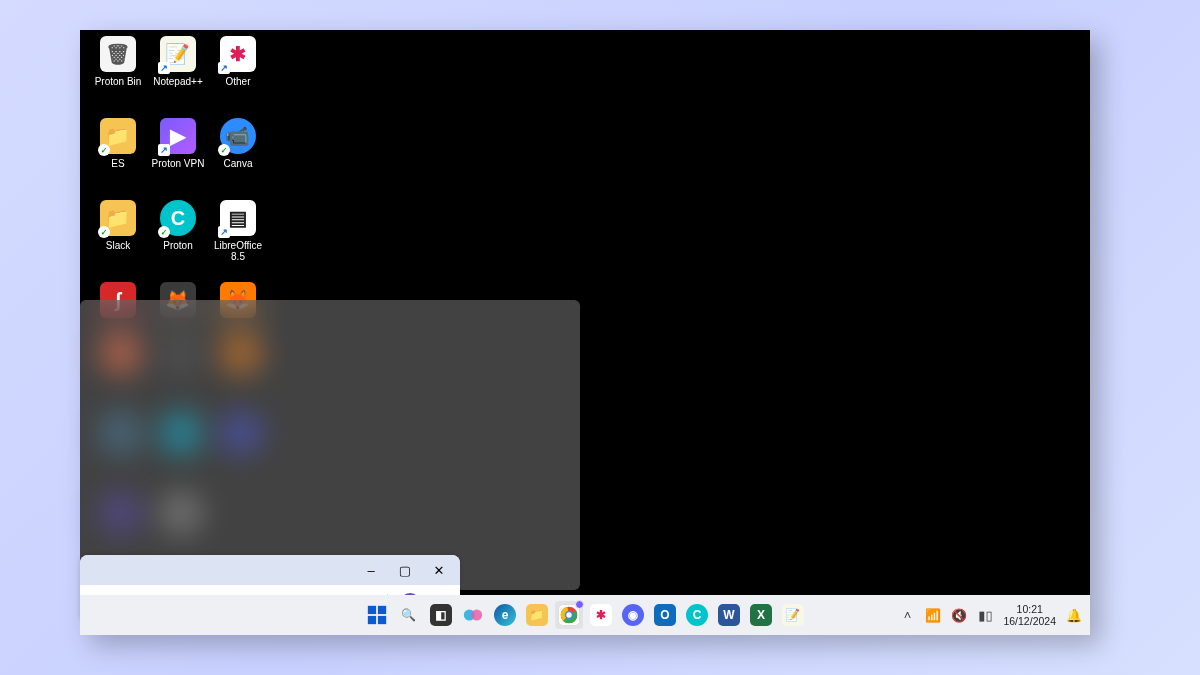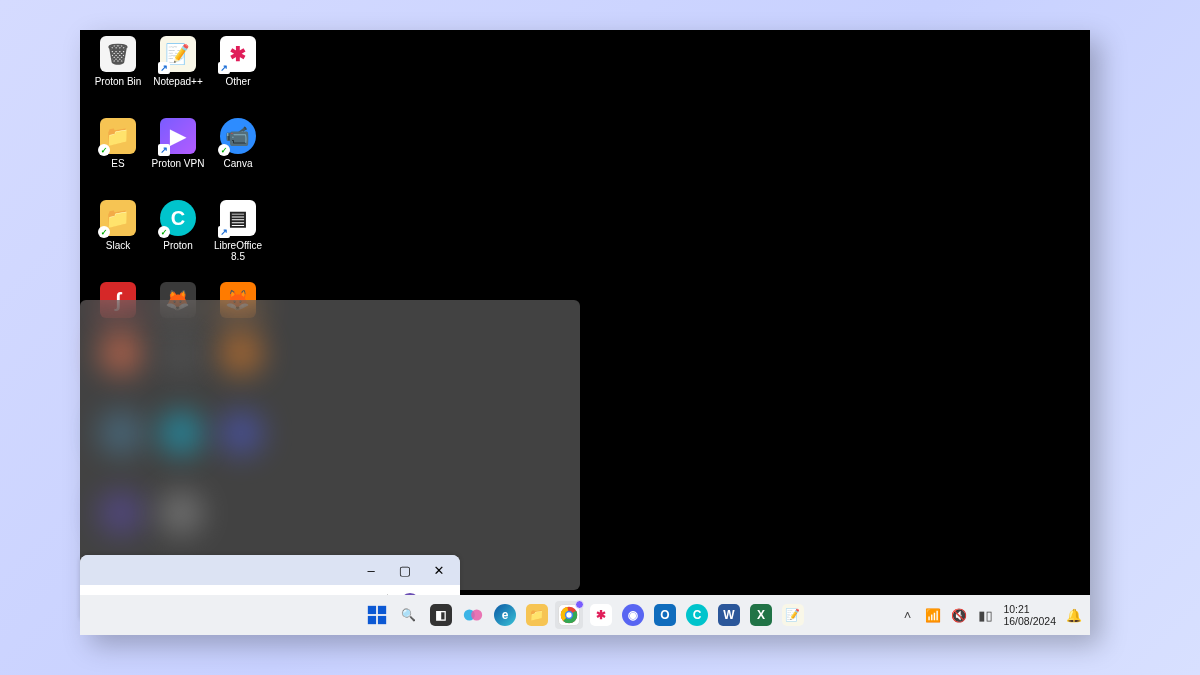--- a/index.html
+++ b/index.html
@@ -66,21 +66,21 @@
     background:#eef0f3; display:flex; align-items:center;
   }
   .tb-center { position:absolute; left:50%; transform:translateX(-50%);
     display:flex; align-items:center; gap:4px; }
   .tb-right { position:absolute; right:8px; display:flex; align-items:center; gap:10px; }
   .tbicon { width:28px; height:28px; display:flex; align-items:center; justify-content:center;
     cursor:pointer; border-radius:4px; position:relative; }
   .tbicon svg, .tbicon .sq { width:22px; height:22px; }
   .tray-ico { width:16px; height:16px; color:#444; font-size:13px; display:flex;
     align-items:center; justify-content:center; cursor:pointer; }
-  .clock { text-align:left; font-size:10.5px; color:#222; line-height:1.15;
+  .clock { text-align:center; font-size:10.5px; color:#222; line-height:1.15;
     cursor:pointer; }
   
   .sq { border-radius:5px; display:flex; align-items:center; justify-content:center;
     font-size:12px; font-weight:bold; color:#fff; }
 </style>
 </head>
 <body>
 
 <div class="screen">
   <div class="desktop" id="desk">
@@ -222,18 +222,18 @@
           <div class="sq" style="background: rgb(249, 247, 232); color: rgb(58, 122, 42);">📝</div>
         </div>
       </div>
     <div class="tb-right">
       <div class="tray-ico">˄</div>
       <div class="tray-ico">📶</div>
       <div class="tray-ico">🔇</div>
       <div class="tray-ico">▮▯</div>
       <div class="clock">
         <div>10:21</div>
-        <div>16/08/2024</div>
+        <div>16/12/2024</div>
       </div>
       <div class="tray-ico" style="color:#2a6fd6">🔔</div>
     </div>
   </div>
 </div>
 
 </body></html>

